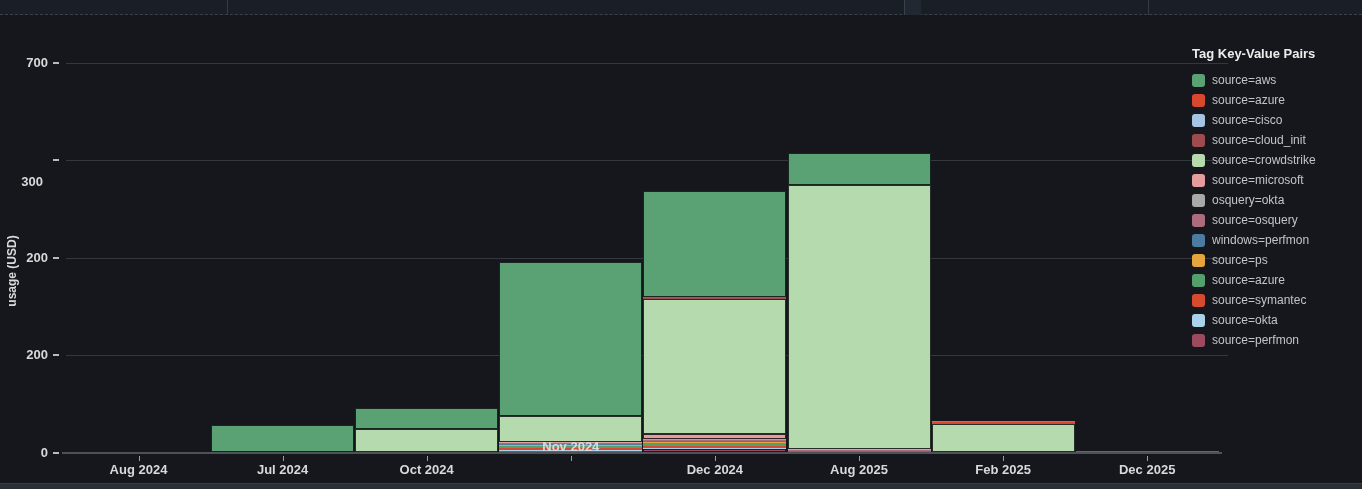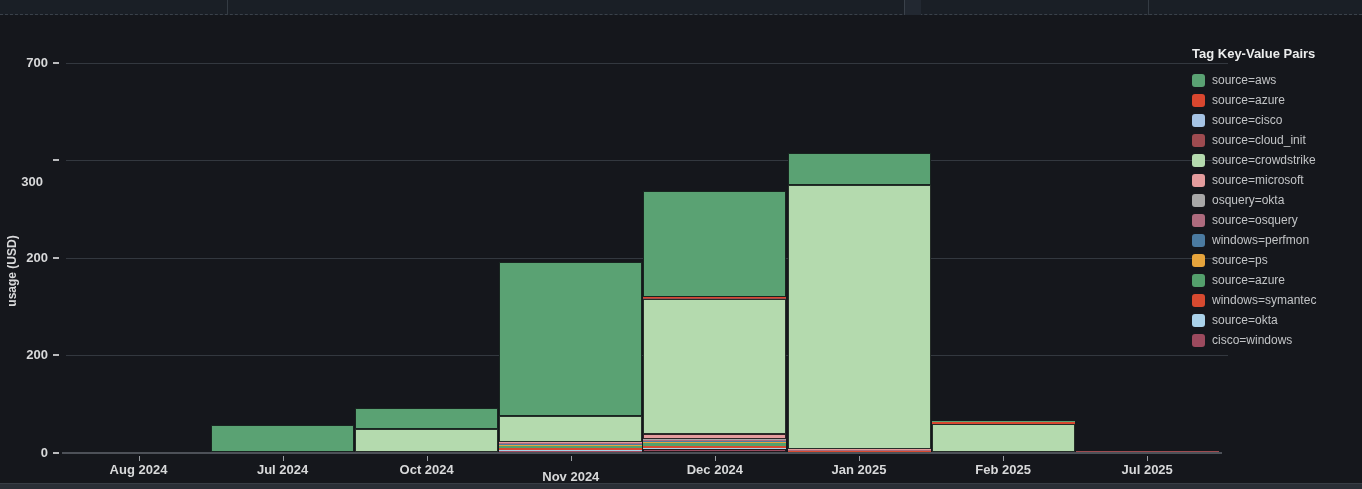--- a/index.html
+++ b/index.html
@@ -122,29 +122,29 @@
         <div class="ytick-label" style="left: 8px; top: 41px;">700</div>
         <div class="ytick-dash" style="left: 53px; top: 47px;"></div>
         <div class="axis-baseline" style="left: 62px; top: 436.5px; width: 1160px;"></div>
         <div class="xtick-dash" style="left: 138.5px; top: 440.5px;"></div>
         <div class="xtick-label" style="left: 93.5px; top: 447.5px;">Aug 2024</div>
         <div class="xtick-dash" style="left: 282.6px; top: 440.5px;"></div>
         <div class="xtick-label" style="left: 237.6px; top: 447.5px;">Jul 2024</div>
         <div class="xtick-dash" style="left: 426.7px; top: 440.5px;"></div>
         <div class="xtick-label" style="left: 381.7px; top: 447.5px;">Oct 2024</div>
         <div class="xtick-dash" style="left: 570.8px; top: 440.5px;"></div>
-        <div class="xtick-label" style="left: 525.8px; top: 455px;">Nov 2024</div>
+        <div class="xtick-label" style="left: 525.8px; top: 425px;">Nov 2024</div>
         <div class="xtick-dash" style="left: 714.9px; top: 440.5px;"></div>
         <div class="xtick-label" style="left: 669.9px; top: 447.5px;">Dec 2024</div>
         <div class="xtick-dash" style="left: 859px; top: 440.5px;"></div>
-        <div class="xtick-label" style="left: 814px; top: 447.5px;">Jan 2025</div>
+        <div class="xtick-label" style="left: 814px; top: 447.5px;">Aug 2025</div>
         <div class="xtick-dash" style="left: 1003.1px; top: 440.5px;"></div>
         <div class="xtick-label" style="left: 958.1px; top: 447.5px;">Feb 2025</div>
         <div class="xtick-dash" style="left: 1147.2px; top: 440.5px;"></div>
-        <div class="xtick-label" style="left: 1102.2px; top: 447.5px;">Jul 2025</div>
+        <div class="xtick-label" style="left: 1102.2px; top: 447.5px;">Dec 2025</div>
       </div>
   </div>
 
   <div class="legend">
     <div class="legend-title">Tag Key-Value Pairs</div>
     <div id="legend-items">
         <div class="legend-item">
           <span class="legend-swatch" style="background: rgb(90, 162, 115);"></span>
           <span class="legend-label">source=aws</span>
         </div>
@@ -183,27 +183,27 @@
         <div class="legend-item">
           <span class="legend-swatch" style="background: rgb(230, 164, 60);"></span>
           <span class="legend-label">source=ps</span>
         </div>
         <div class="legend-item">
           <span class="legend-swatch" style="background: rgb(84, 160, 108);"></span>
           <span class="legend-label">source=azure</span>
         </div>
         <div class="legend-item">
           <span class="legend-swatch" style="background: rgb(215, 74, 48);"></span>
-          <span class="legend-label">windows=symantec</span>
+          <span class="legend-label">source=symantec</span>
         </div>
         <div class="legend-item">
           <span class="legend-swatch" style="background: rgb(170, 210, 234);"></span>
           <span class="legend-label">source=okta</span>
         </div>
         <div class="legend-item">
           <span class="legend-swatch" style="background: rgb(156, 74, 94);"></span>
-          <span class="legend-label">cisco=windows</span>
+          <span class="legend-label">source=perfmon</span>
         </div>
       </div>
   </div>
 
   <div class="bottom-strip"></div>
 </div>
 
 </body></html>

